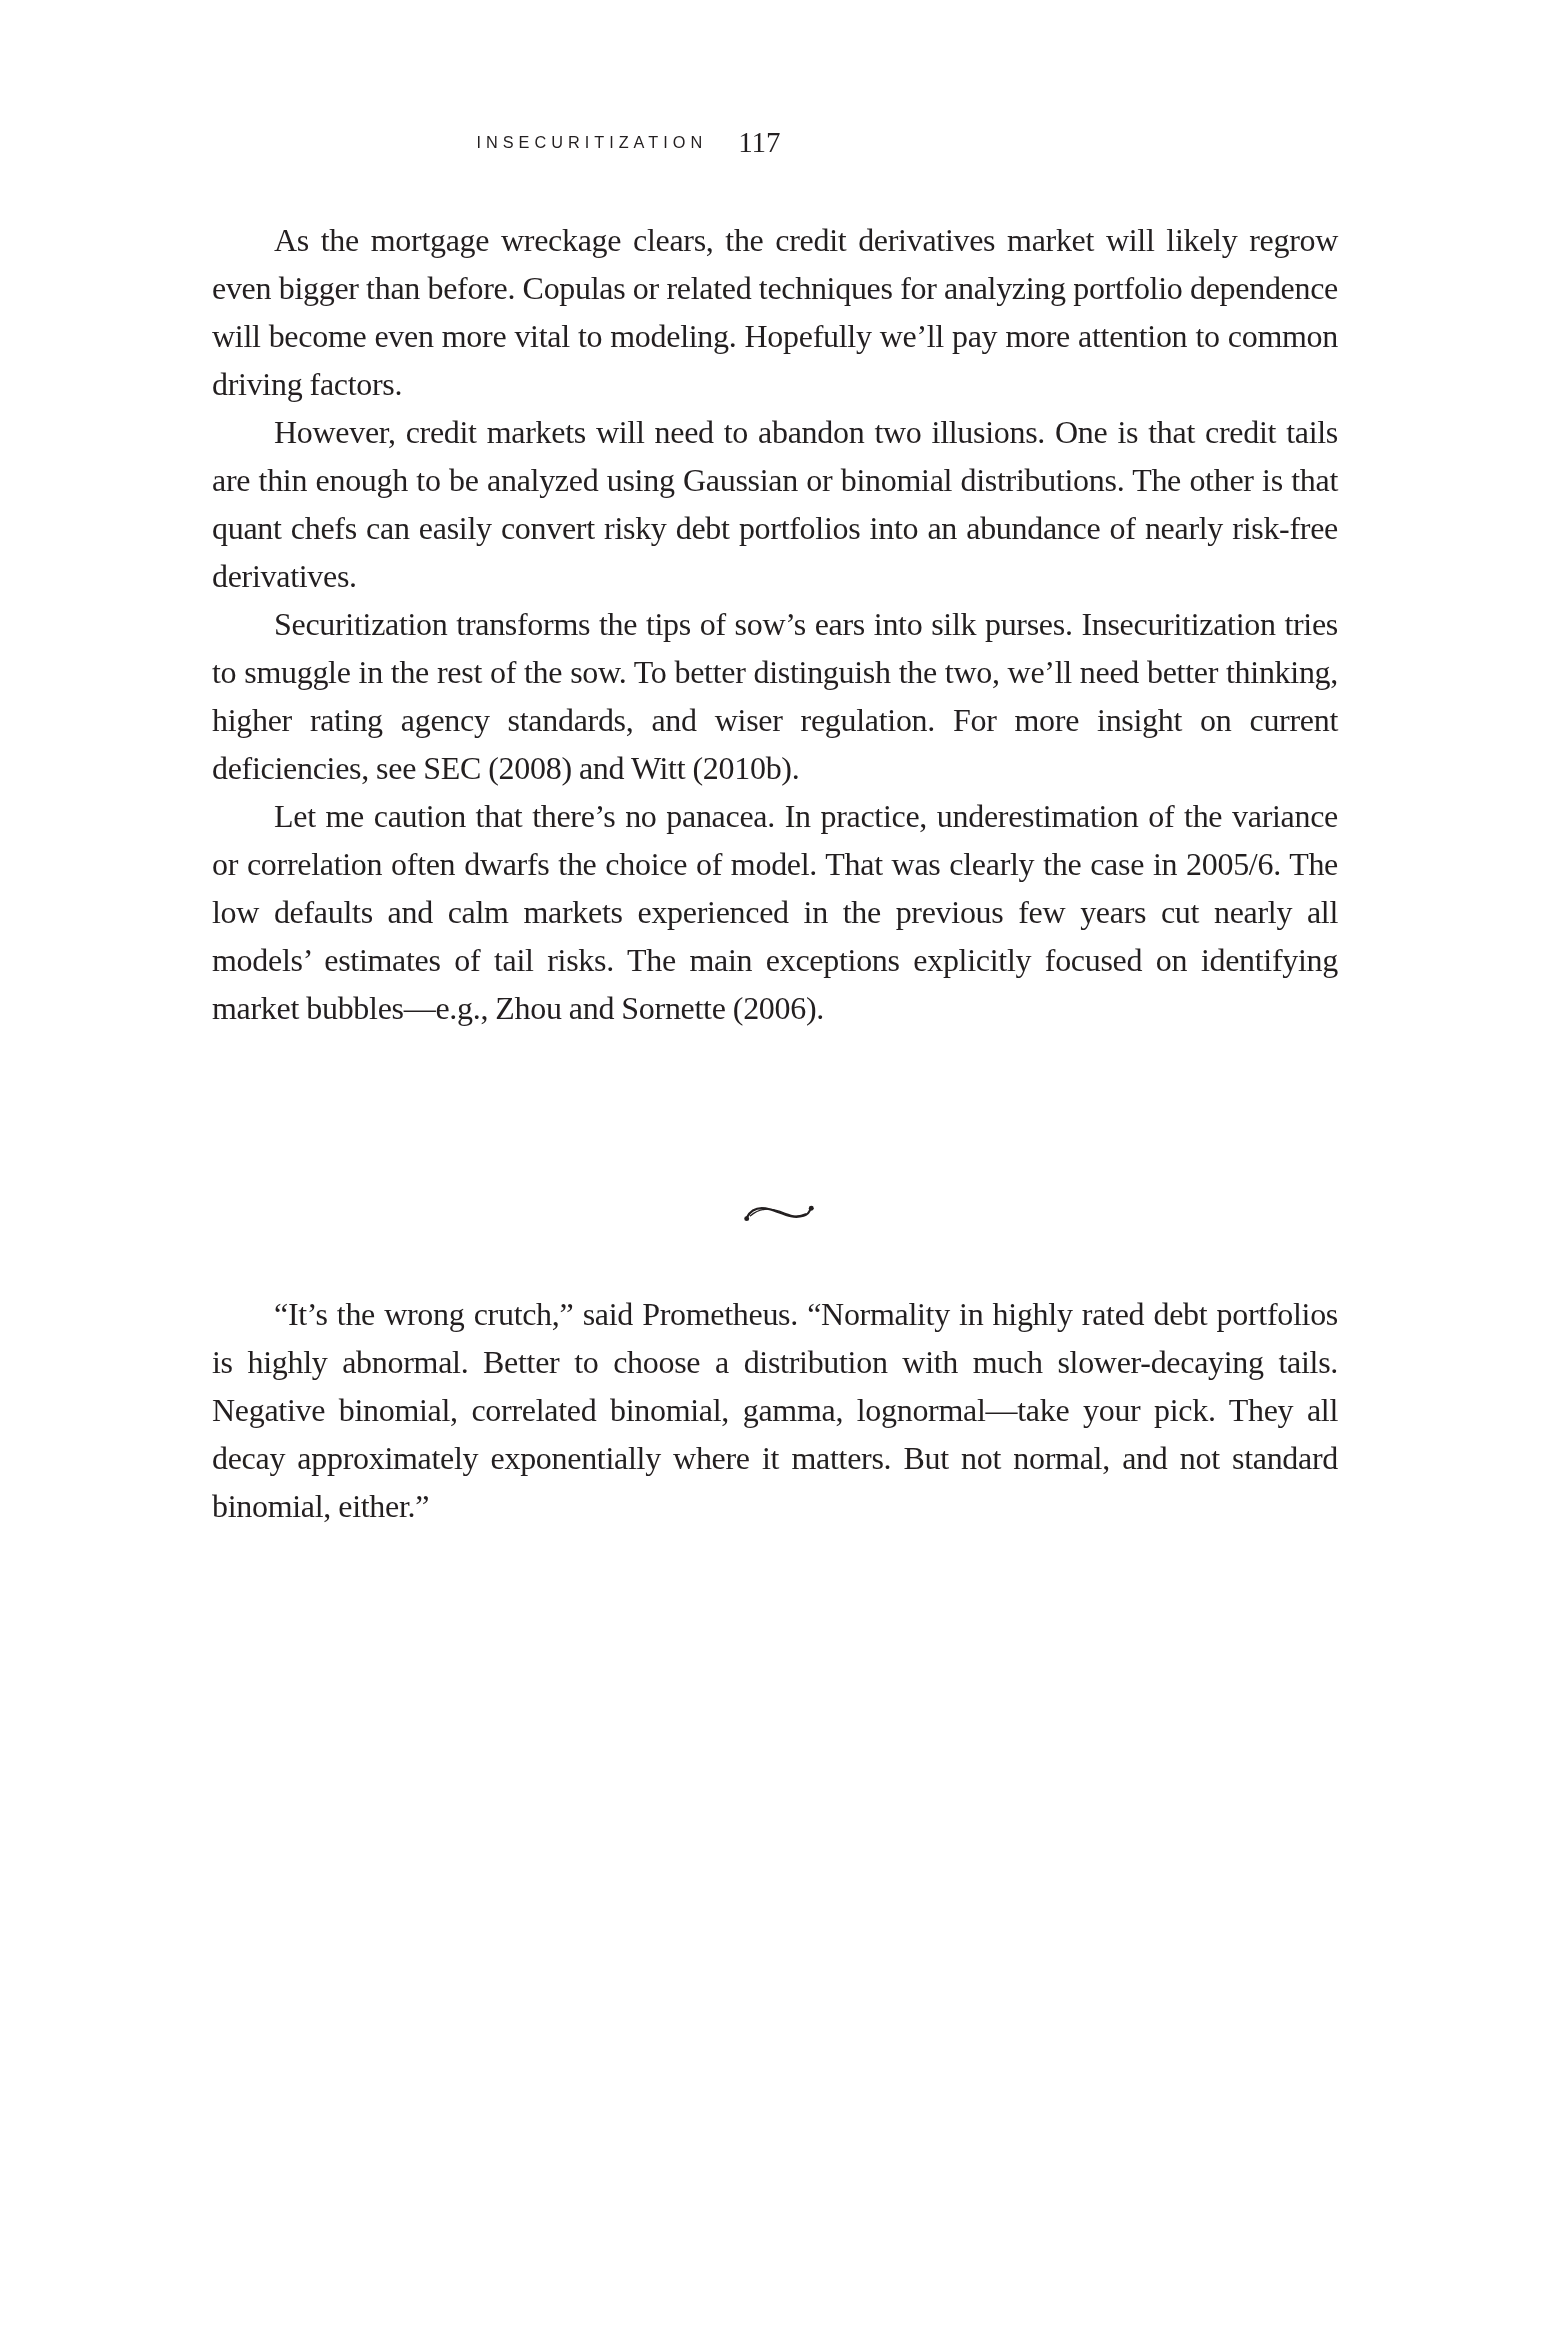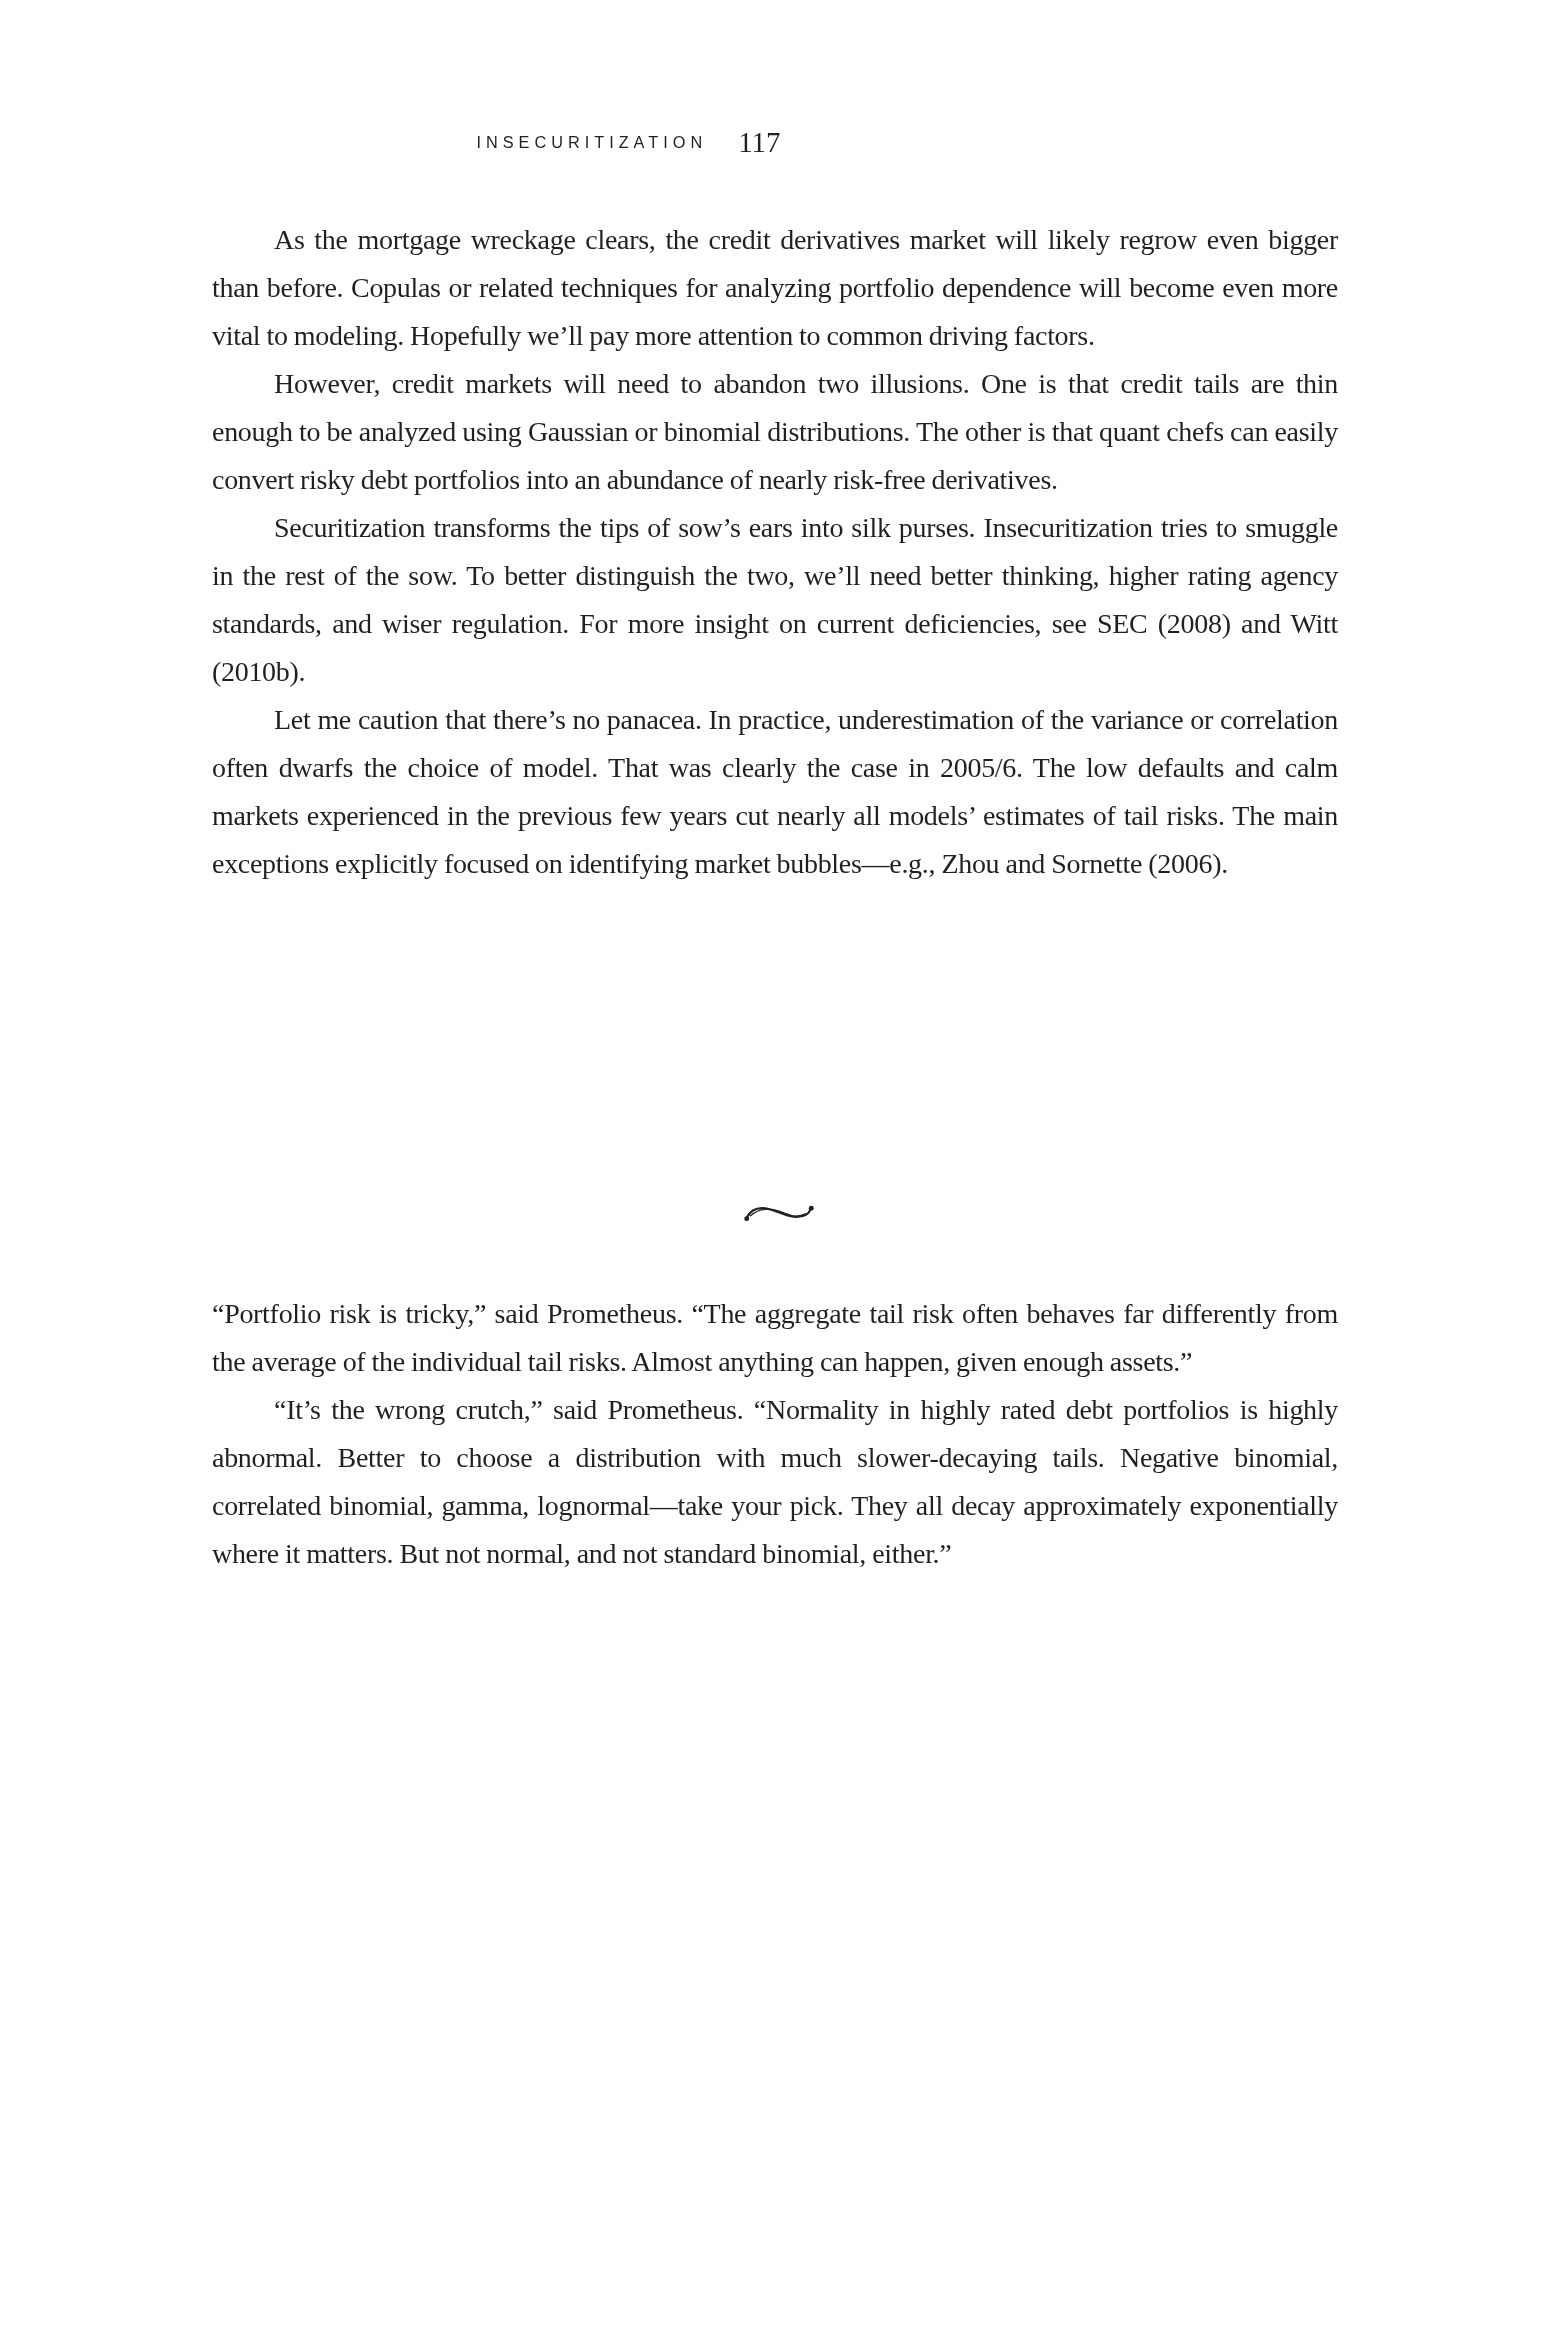--- a/index.html
+++ b/index.html
@@ -37,21 +37,21 @@
       margin-left: 27px;
       vertical-align: middle;
     }
     .text-block {
       position: absolute;
       left: 212px;
       width: 1126px;
     }
     .text-block p {
       margin: 0;
-      font-size: 28px;
+      font-size: 32px;
       line-height: 48px;
       text-align: justify;
       text-align-last: left;
       hyphens: manual;
       letter-spacing: -0.3px;
       word-spacing: -0.5px;
     }
     .text-block p.indent {
       text-indent: 62px;
     }
@@ -87,16 +87,15 @@
 <div class="ornament">
   <svg width="76" height="38" viewBox="0 0 80 40" xmlns="http://www.w3.org/2000/svg">
     <path d="M6 26 C 10 18, 18 14, 30 17 C 42 20, 52 28, 66 24 C 70 23, 72 20, 73 17" fill="none" stroke="#231f20" stroke-width="2.2" stroke-linecap="round"></path>
     <path d="M10 24 C 18 17, 28 15, 40 19 C 50 23, 58 27, 68 22" fill="none" stroke="#231f20" stroke-width="1.4" stroke-linecap="round"></path>
     <circle cx="6" cy="27" r="2.6" fill="#231f20"></circle>
     <circle cx="74" cy="16" r="2.6" fill="#231f20"></circle>
   </svg>
 </div>
 
 <div class="text-block" id="section-2">
-  <p>“Portfolio risk is tricky,” said Prometheus. “The aggregate tail risk often behaves far differently from the average of the individual tail risks. Almost anything can happen, given enough assets.”</p>
   <p class="indent">“It’s the wrong crutch,” said Prometheus. “Normality in highly rated debt portfolios is highly abnormal. Better to choose a distribution with much slower-decaying tails. Negative binomial, correlated binomial, gamma, lognormal—take your pick. They all decay approximately exponentially where it matters. But not normal, and not standard binomial, either.”</p>
 </div>
 
 
 </body></html>

